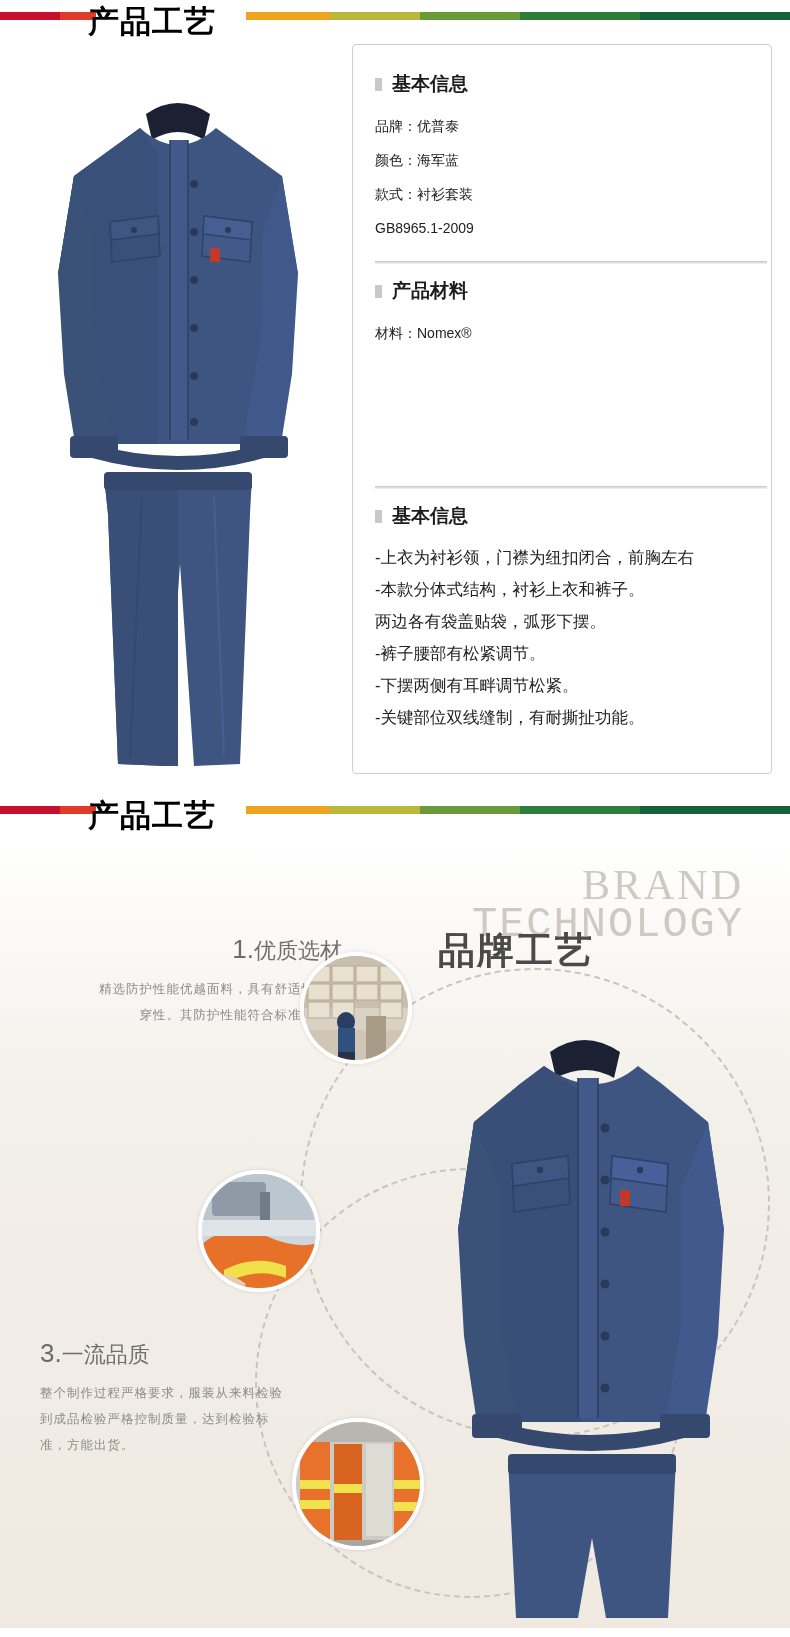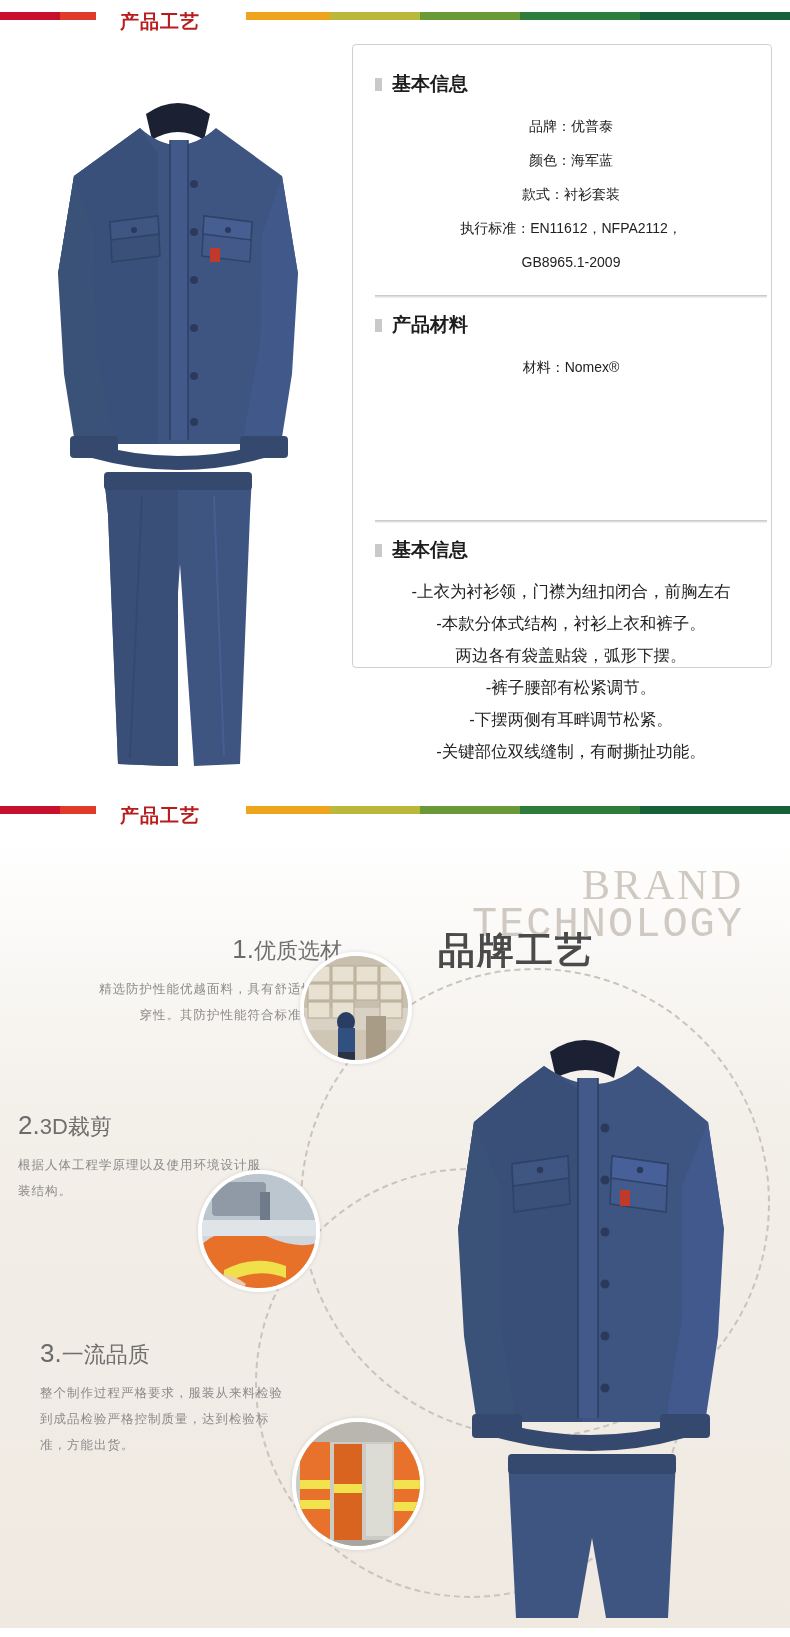--- a/index.html
+++ b/index.html
@@ -36,24 +36,24 @@
     position: absolute;
     left: 96px;
     top: 0;
     width: 150px;
     height: 44px;
     background: #ffffff;
   }
   .section-title {
     position: relative;
     z-index: 3;
-    margin-left: 120px;
-    font-size: 19px;
+    margin-left: 88px;
+    font-size: 31px;
     font-weight: bold;
-    color: #b91c1c;
+    color: #000000;
     letter-spacing: 1px;
   }
 
   
   .top-area {
     position: relative;
     height: 750px;
     padding: 0 18px;
     display: flex;
     gap: 14px;
@@ -65,24 +65,23 @@
     flex: none;
   }
   
   .suit { position: absolute; left: 0; top: 0; width: 320px; height: 730px; }
 
   .info-card {
     flex: 1;
     border: 1px solid #cfcfcf;
     border-radius: 4px;
     padding: 26px 4px 20px 22px;
-    height: 624px;
+    height: 730px;
     position: relative;
     background: #fff;
-    text-align: center;
   }
   .block-title {
     display: flex;
     align-items: center;
     font-size: 19px;
     font-weight: bold;
     color: #1d1d1d;
     margin-bottom: 12px;
   }
   .block-title .bullet {
@@ -251,21 +250,20 @@
 
   <div class="info-card">
 
     <div class="block-title">
       <span class="bullet"></span>
       <span>基本信息</span>
     </div>
     <div class="info-line">品牌：优普泰</div>
     <div class="info-line">颜色：海军蓝</div>
     <div class="info-line">款式：衬衫套装</div>
-    <div class="info-line">执行标准：EN11612，NFPA2112，</div>
     <div class="info-line">GB8965.1-2009</div>
 
     <div class="divider"></div>
 
     <div class="block-title">
       <span class="bullet"></span>
       <span>产品材料</span>
     </div>
     <div class="info-line">材料：Nomex®</div>
 
@@ -303,26 +301,20 @@
   <div class="dashed-circle"></div>
   <div class="dashed-circle2"></div>
 
   <div class="step step-1">
     <div class="step-head">
       <span class="num">1.</span><span class="nm">优质选材</span>
     </div>
     <div class="step-body">精选防护性能优越面料，具有舒适性、耐穿性。其防护性能符合标准检测。</div>
   </div>
 
-  <div class="step step-2">
-    <div class="step-head">
-      <span class="num">2.</span><span class="nm">3D裁剪</span>
-    </div>
-    <div class="step-body">根据人体工程学原理以及使用环境设计服装结构。</div>
-  </div>
 
   <div class="step step-3">
     <div class="step-head">
       <span class="num">3.</span><span class="nm">一流品质</span>
     </div>
     <div class="step-body">整个制作过程严格要求，服装从来料检验到成品检验严格控制质量，达到检验标准，方能出货。</div>
   </div>
 
   <div class="thumb thumb-1">
     <svg viewBox="0 0 112 112" width="112" height="112">

